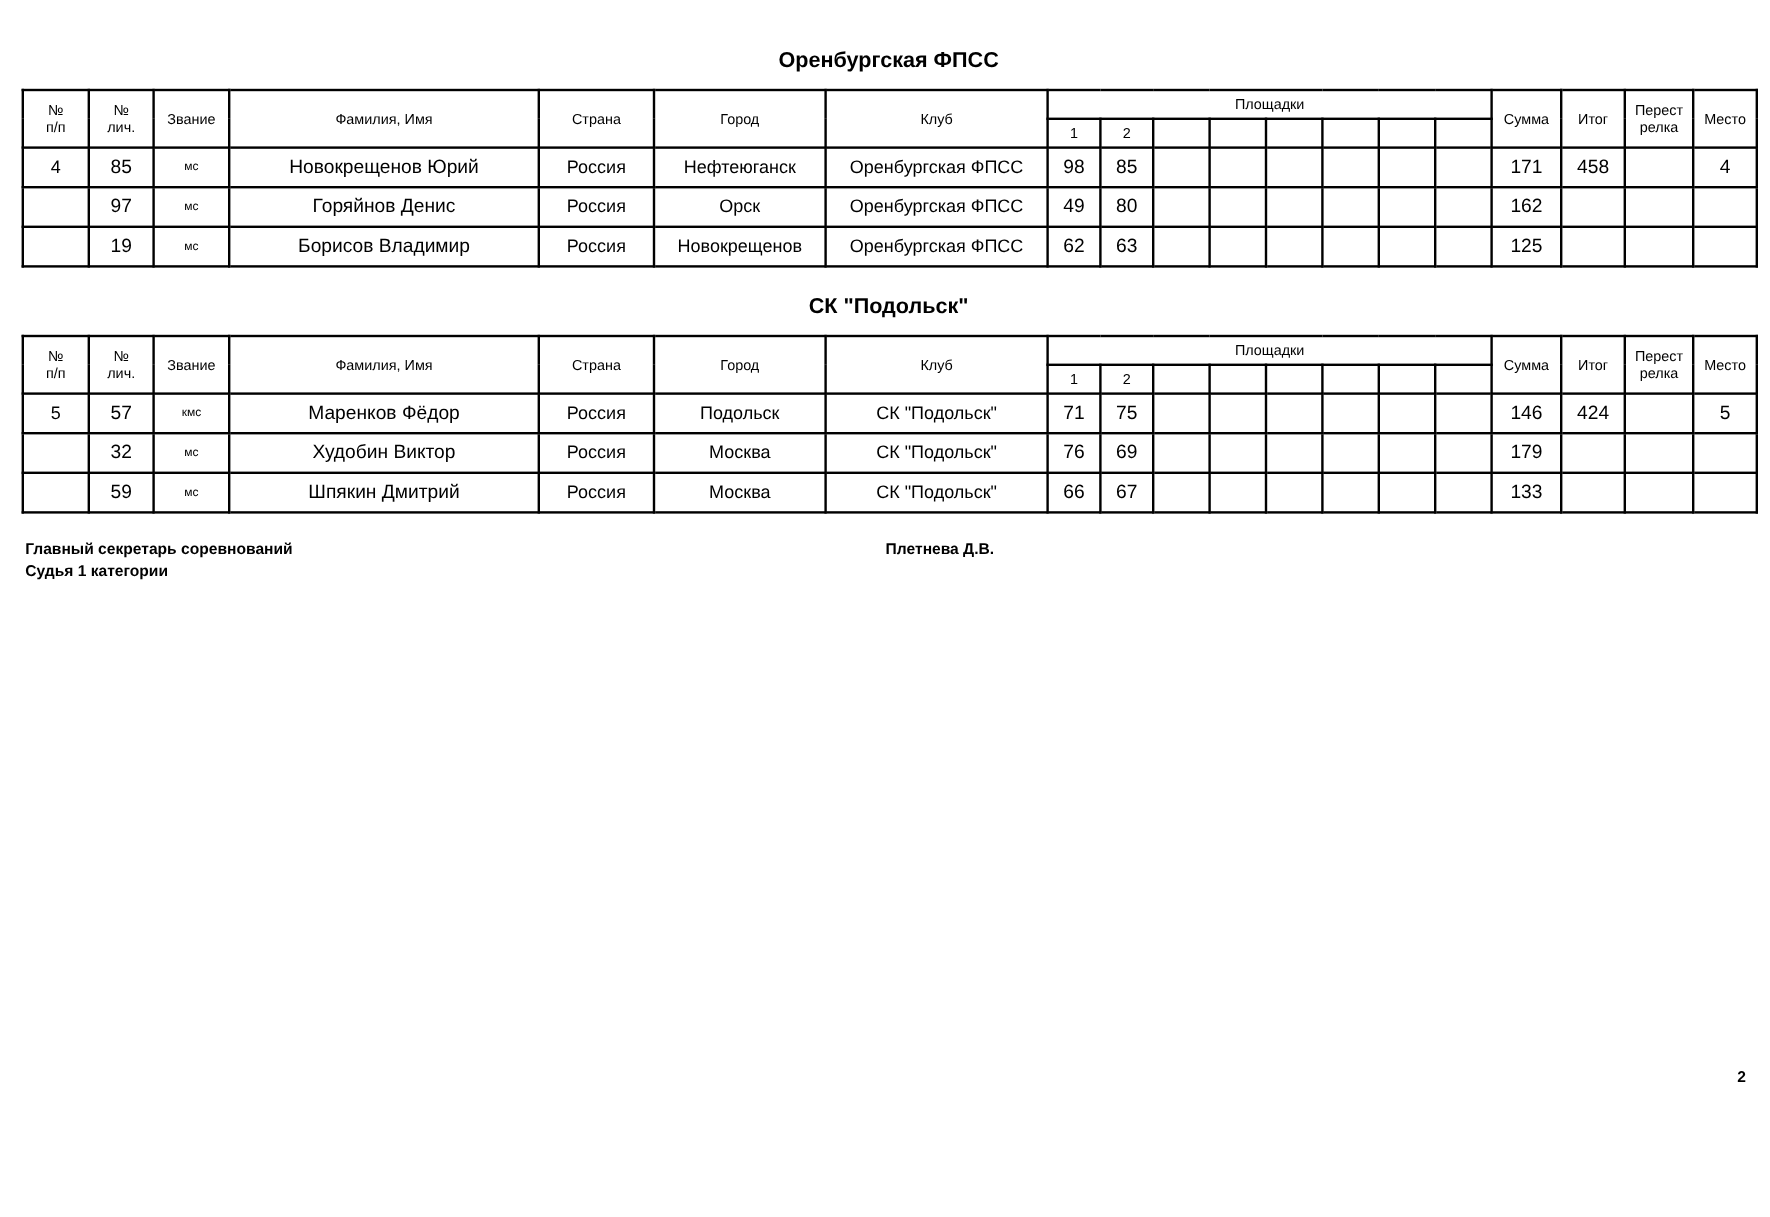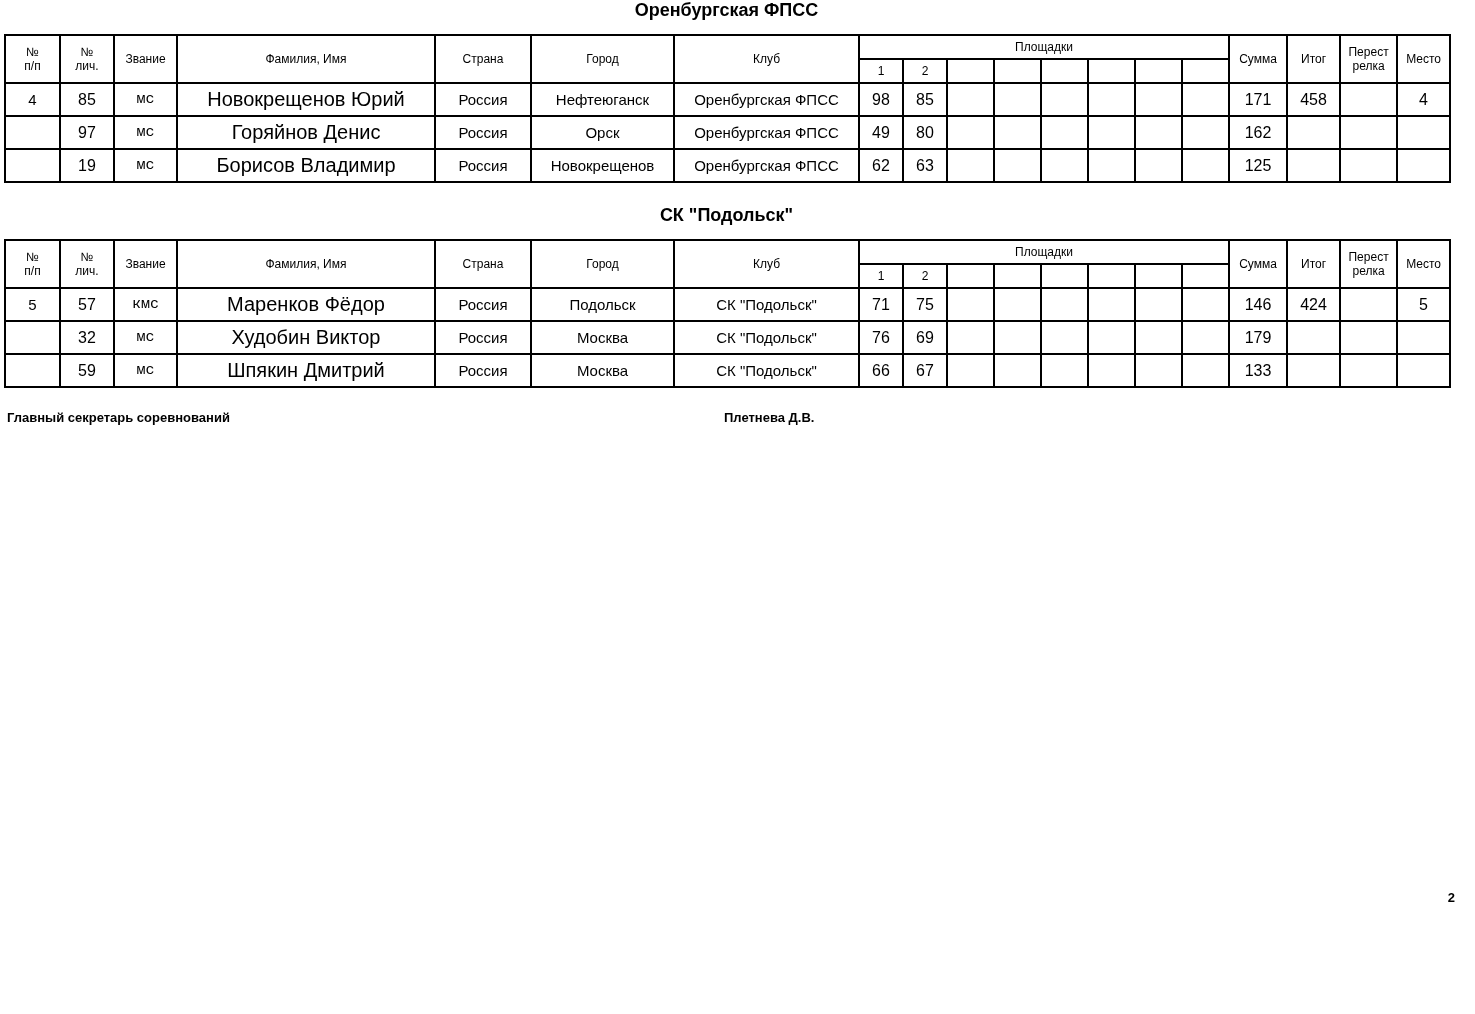--- a/index.html
+++ b/index.html
@@ -3,42 +3,42 @@
 <meta charset="utf-8">
 <style>
   * { box-sizing: border-box; }
   html, body { margin: 0; padding: 0; }
   body {
     width: 1475px; height: 1014px;
     background: #ffffff; color: #000000;
     font-family: "Liberation Sans", sans-serif;
     position: relative; overflow: hidden;
   }
-  .doc { margin-left: 4px; width: 1445px; }
+  .doc { margin-left: 18px; width: 1445px; padding-top: 40px; }
   .table-title {
     font-size: 18px; font-weight: bold; text-align: center;
     line-height: 20px;
   }
   .title-2 { margin-top: 22px; }
   table.results {
     border-collapse: collapse; table-layout: fixed;
     width: 1445px; margin-top: 14px;
   }
   table.results th, table.results td {
     border: 2px solid #000; padding: 0;
     text-align: center; vertical-align: middle; overflow: hidden;
   }
   table.results th { font-size: 12px; font-weight: normal; line-height: 1.2; }
   tr.hrow { height: 24px; }
   tr.drow { height: 33px; }
   td { font-size: 16px; }
   th.fio, td.name { text-align: left; padding-left: 8px; }
-  td.name { font-size: 20px; }
+  td.name { font-size: 16px; }
   td.sm { font-size: 15px; }
-  td.zv { font-size: 15px; font-family: Liberation Mono, monospace; }
+  td.zv { font-size: 10px; }
   td.npp { font-size: 15px; }
   .prewrap { white-space: pre-line; }
   td.ghost { border: none; }
   .officials { margin-top: 21px; }
   .official {
     position: relative; margin-left: 3px;
     font-weight: bold; font-size: 13px; line-height: 18px;
   }
   .official + .official { margin-top: 18px; }
   .official .sig-name { position: absolute; left: 717px; top: 0; }
@@ -284,19 +284,20 @@
       <td class="ghost"></td>
       <td class="ghost"></td>
       <td class="ghost"></td>
     </tr>
   </tbody>
     </table>
 
   <div class="officials">
     <div class="official">
       <div>Главный секретарь соревнований</div>
+      <div>Судья 1 категории</div>
       <span class="sig-name">Плетнева Д.В.</span>
     </div>
   </div>
 
 </div>
 
 <div class="page-num">2</div>
 
 </body></html>

